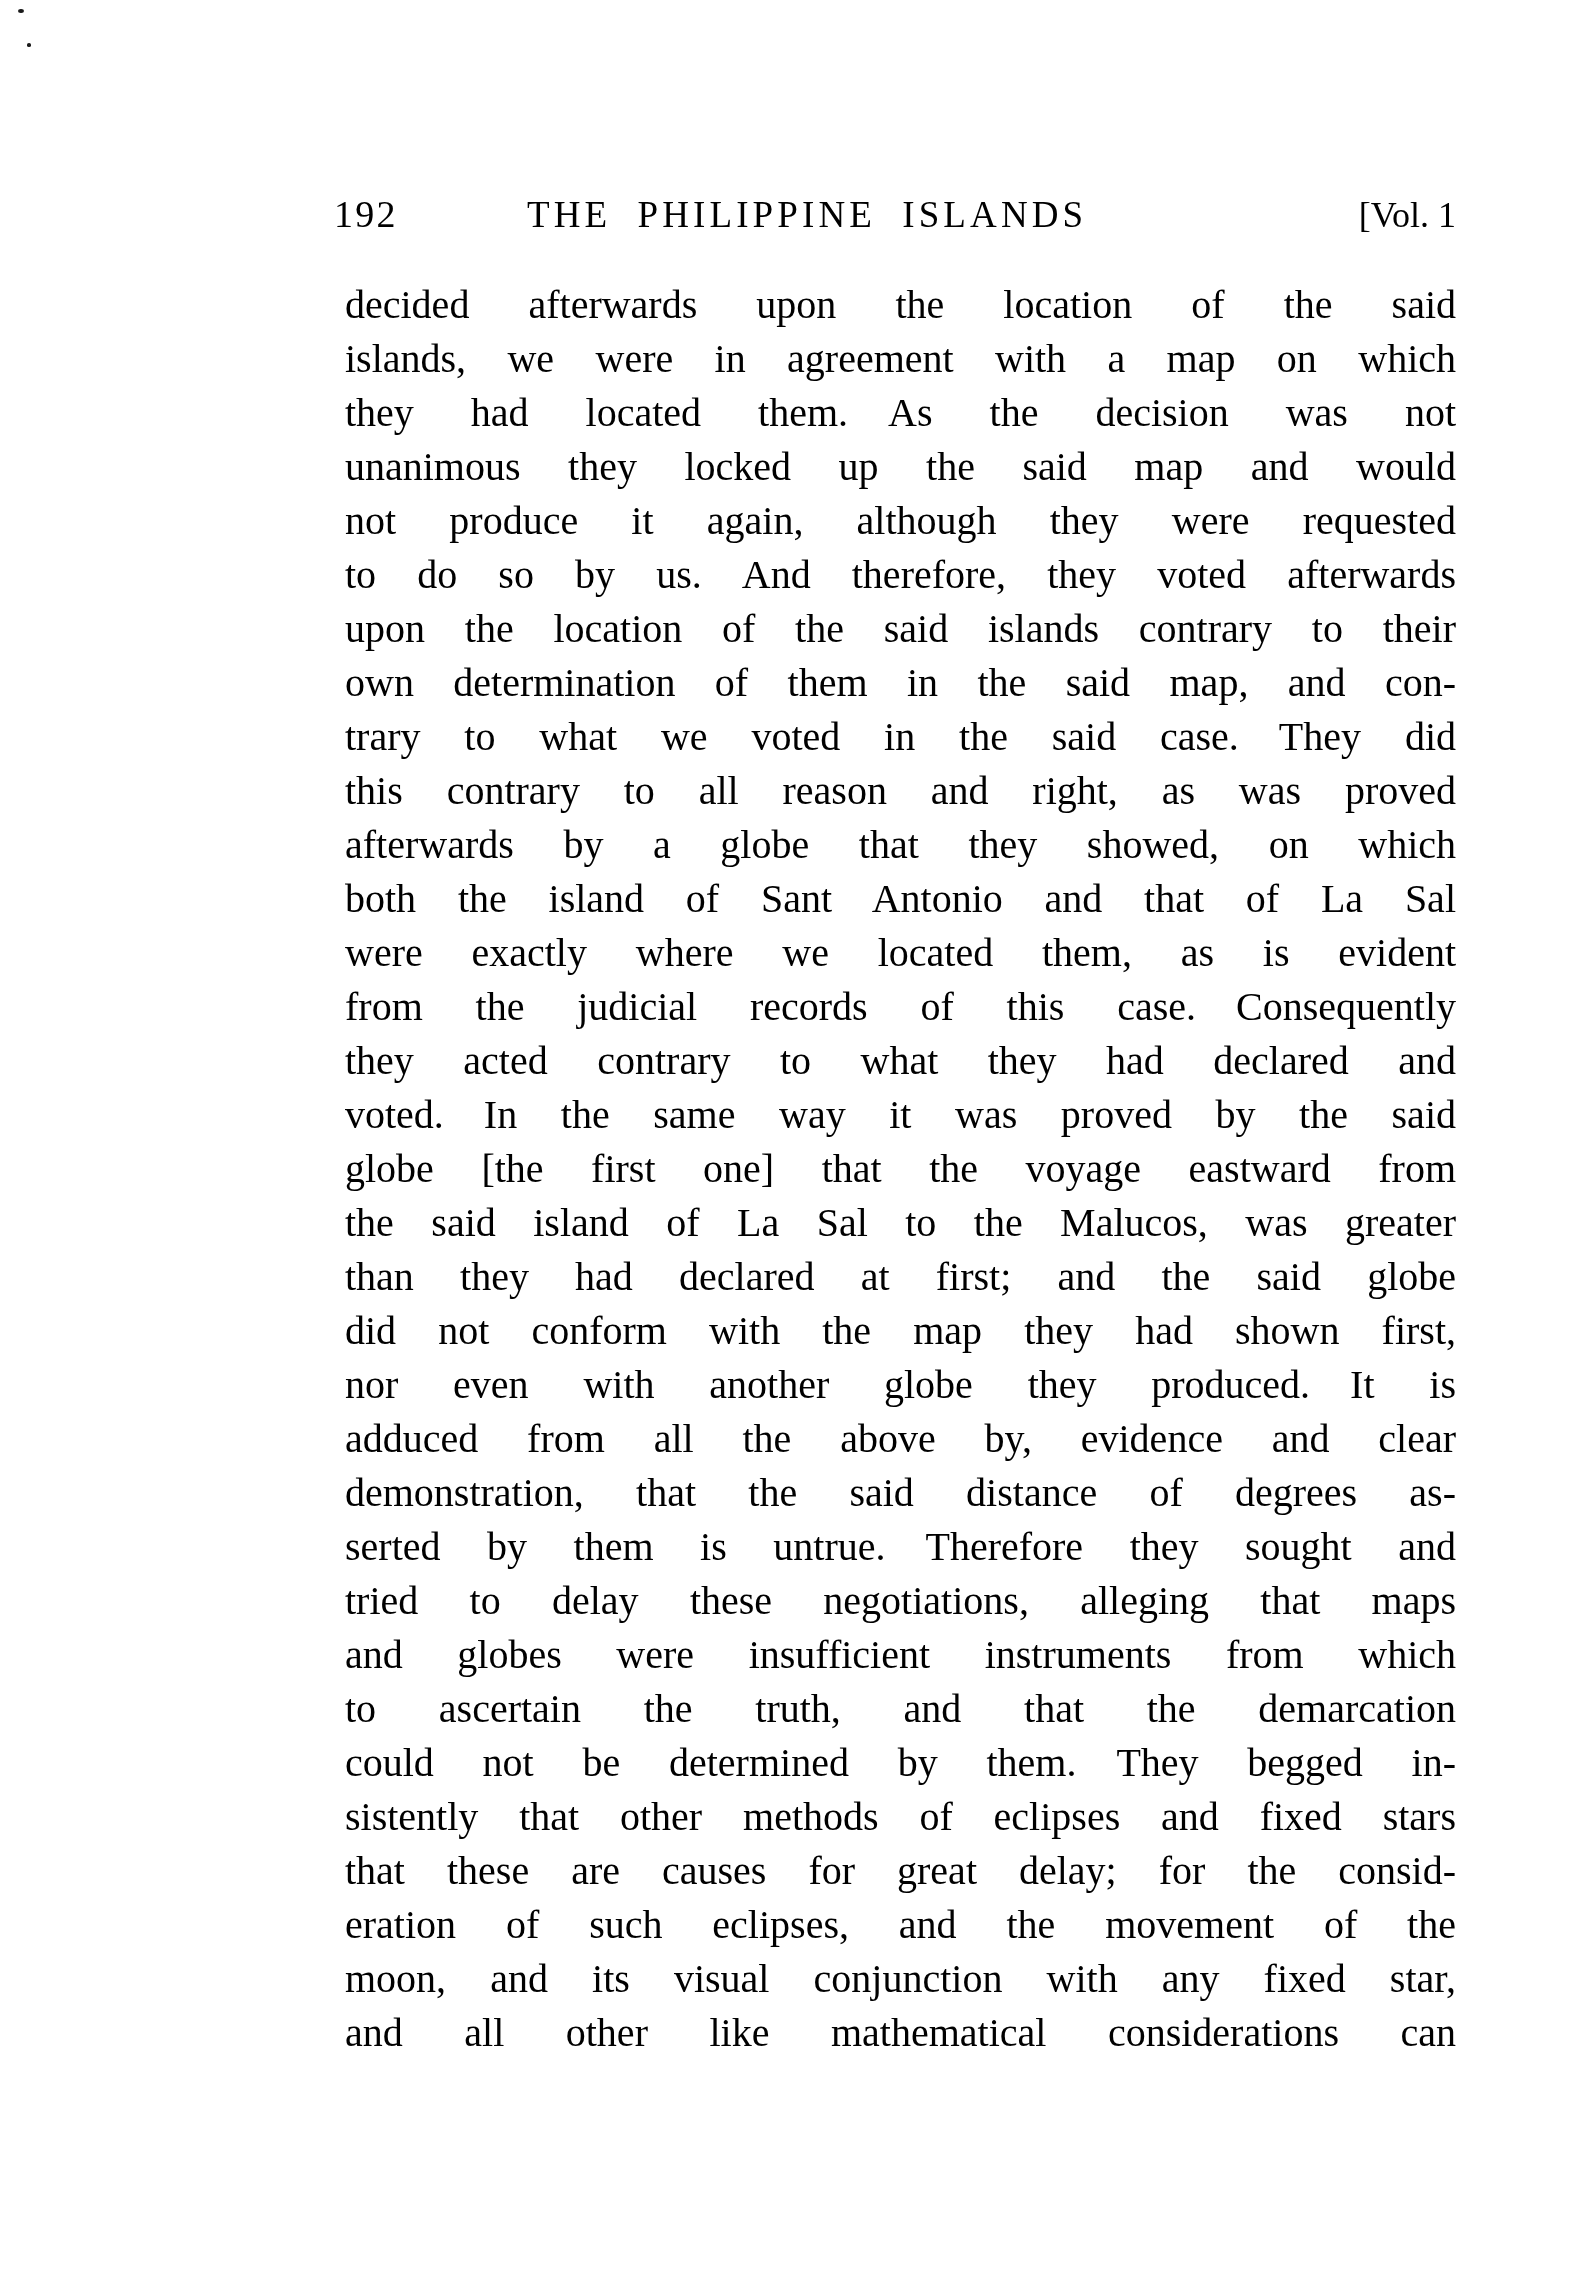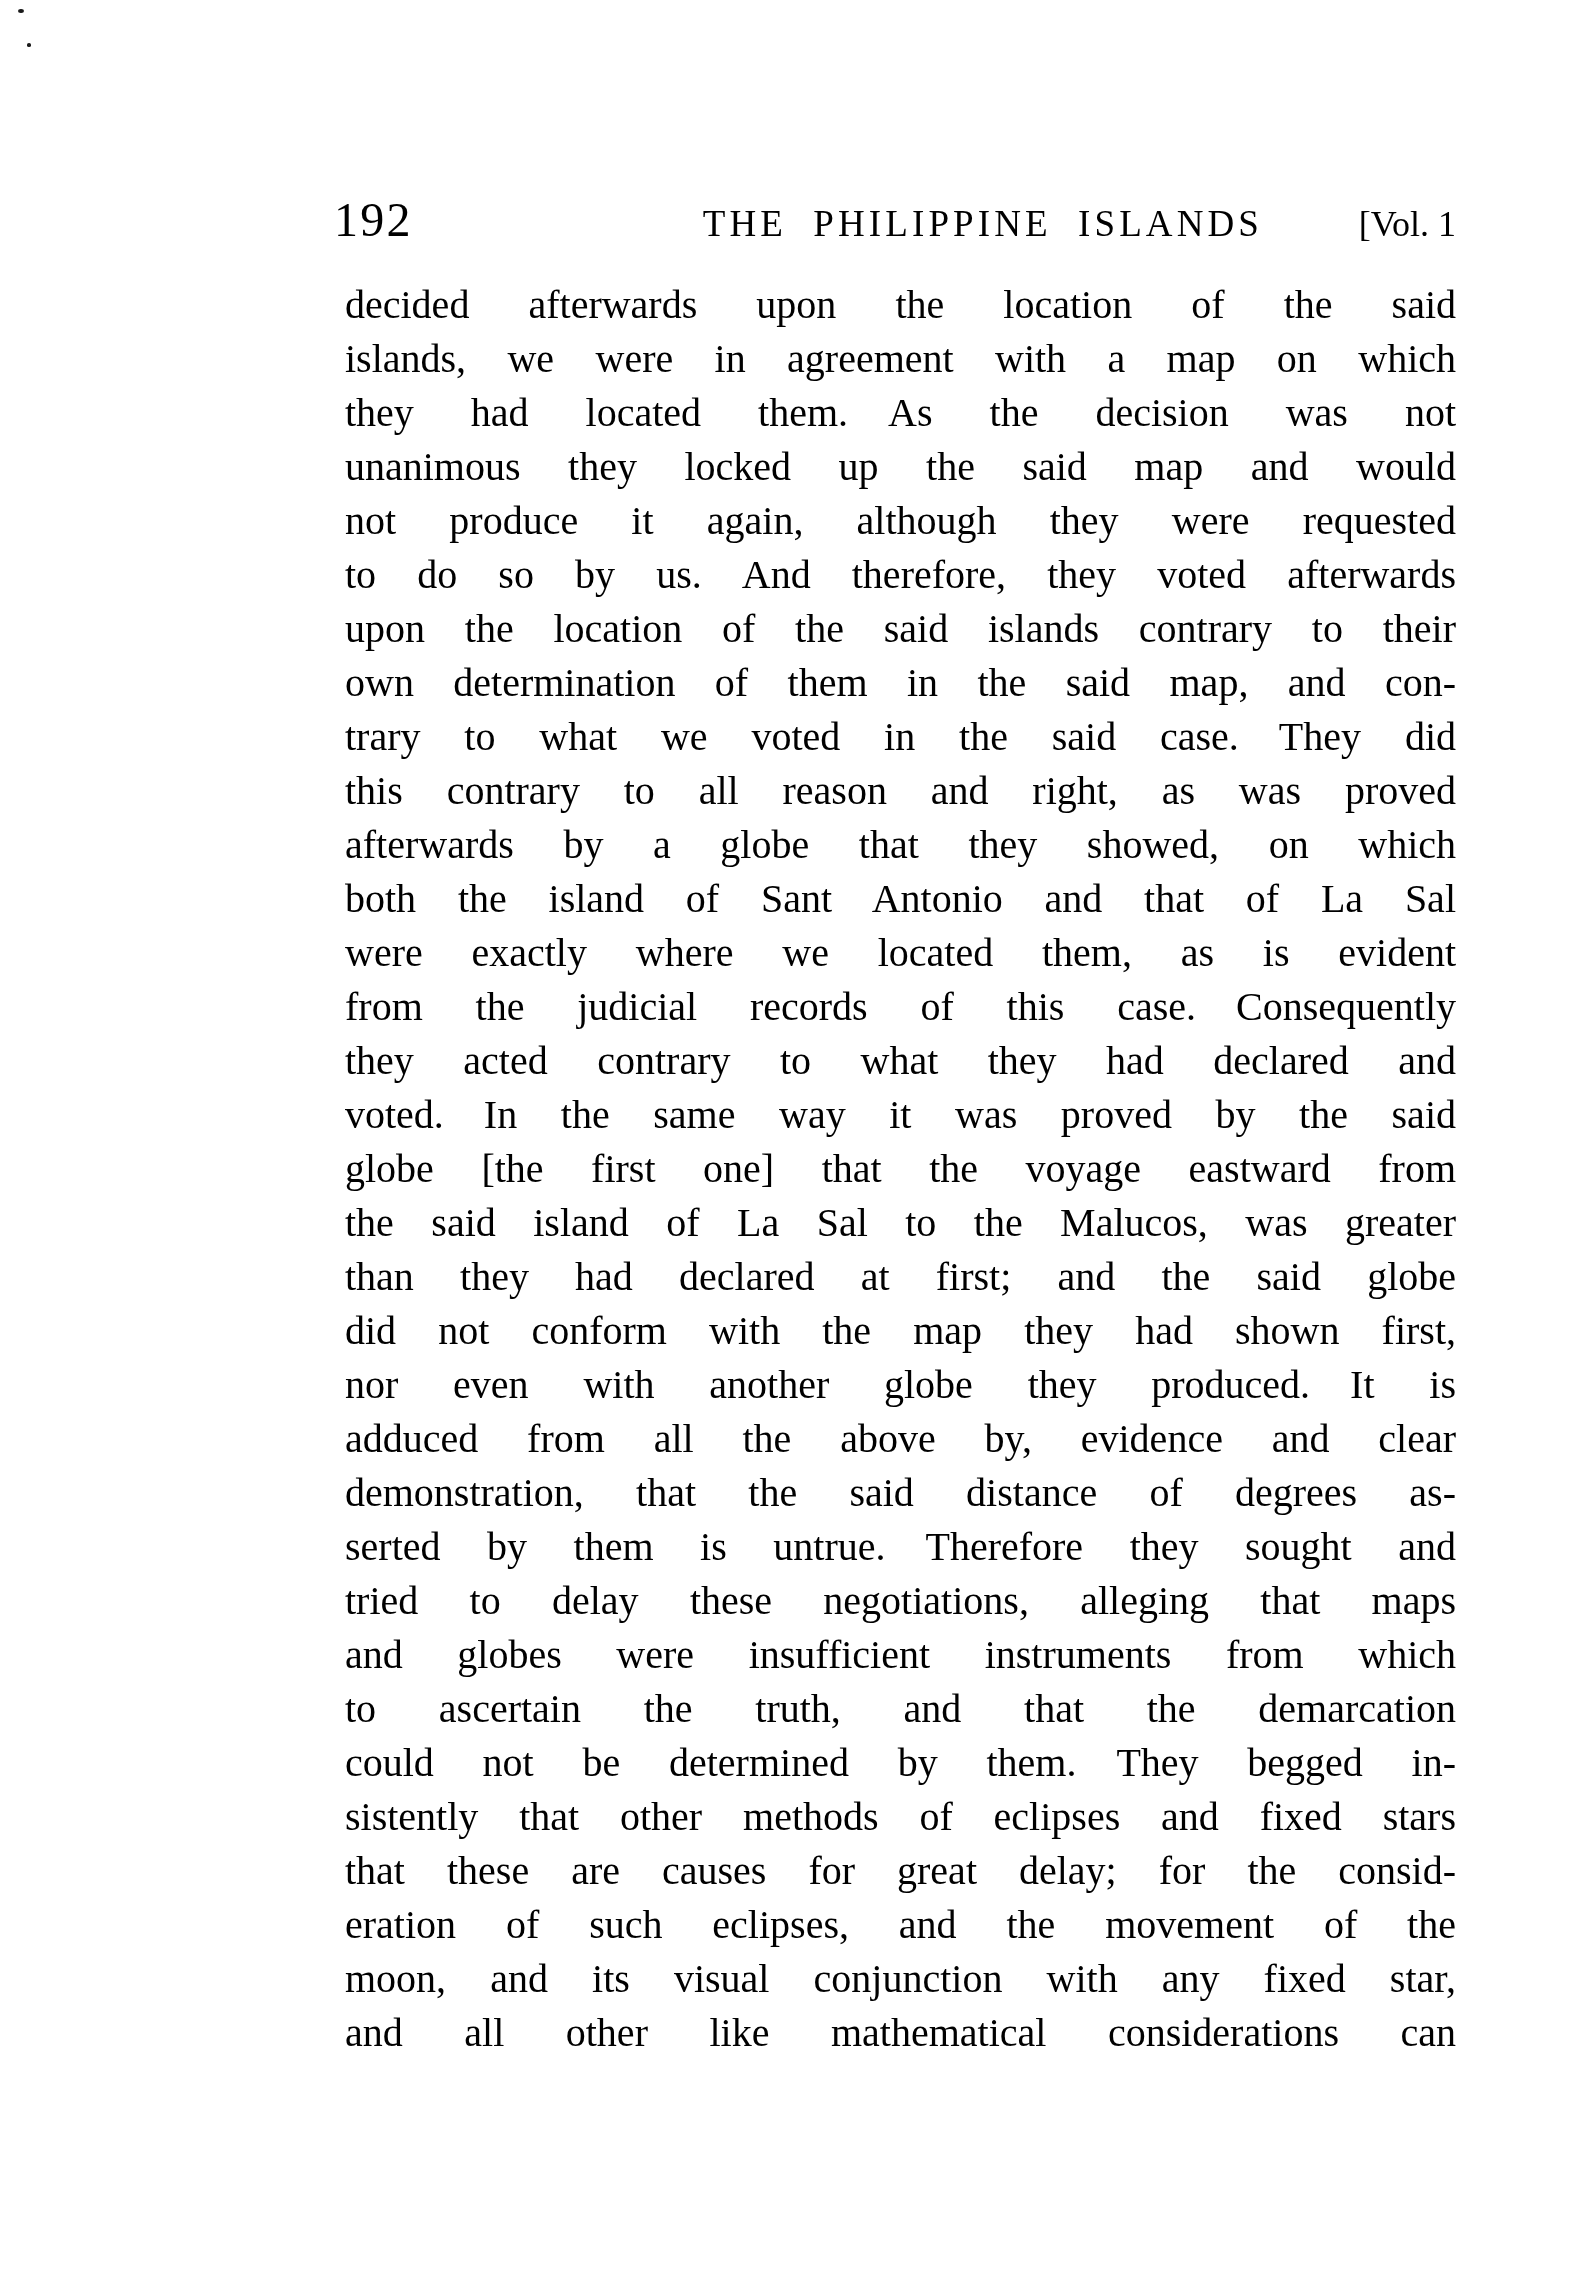--- a/index.html
+++ b/index.html
@@ -19,26 +19,26 @@
   .header {
     position: absolute;
     left: 334px;
     top: 192px;
     width: 1122px;
     display: flex;
     align-items: baseline;
   }
   .page-number {
     width: 193px;
-    font-size: 48px;
+    font-size: 38px;
     letter-spacing: 2.3px;
   }
   .header-title {
     flex: 1;
-    text-align: right;
+    text-align: left;
     font-size: 37px;
     letter-spacing: 4.1px;
     word-spacing: 13px;
     white-space: nowrap;
   }
   .volume {
     width: 193px;
     text-align: right;
     font-size: 36px;
     white-space: nowrap;

